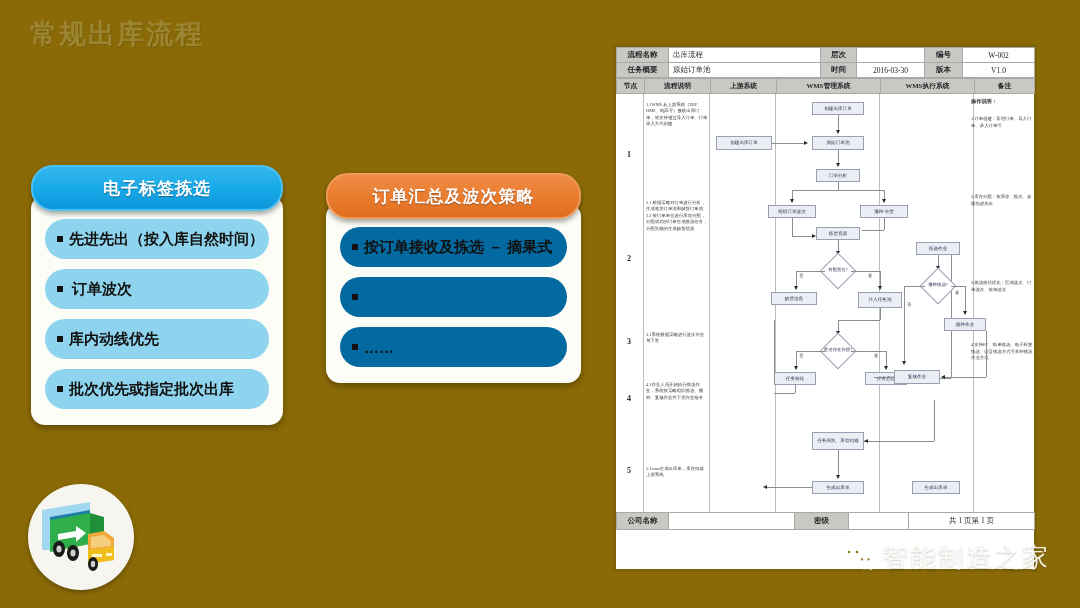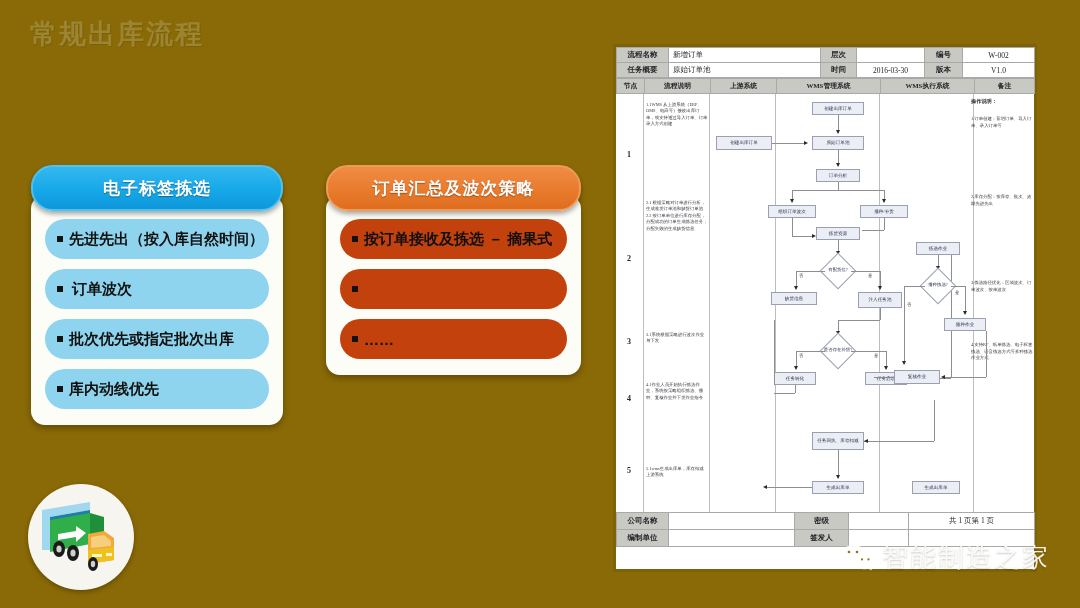--- a/index.html
+++ b/index.html
@@ -30,36 +30,37 @@
     box-shadow:0 3px 5px rgba(0,0,0,.35);
     text-shadow:0 1px 1px rgba(0,0,0,.35);
   }
   .panel-head.blue{
     background:linear-gradient(to bottom,#34b8ef 0%,#16a8e8 55%,#0e97da 100%);
     border:2px solid #4cc2f2;
   }
   .panel-head.orange{
     background:linear-gradient(to bottom,#ef8c45 0%,#e97b2d 55%,#df6d1f 100%);
     border:2px solid #f09a58;
+    margin-top:8px;
   }
   .panel-body{
     position:relative;margin-top:-16px;padding:24px 14px 16px 14px;
     background:#fdfdf8;border-radius:14px;
     box-shadow:0 3px 6px rgba(0,0,0,.3);
     display:flex;flex-direction:column;gap:10px;
   }
   .pill{
     border-radius:22px;height:40px;
     display:flex;align-items:center;
     padding:0 12px;
     font-size:15px;font-weight:bold;color:#10100f;
     white-space:nowrap;overflow:hidden;
   }
   .pill.blue{background:#8ed4ee;}
-  .pill.orange{background:#c2410c;}
+  .pill.orange{background:#0369a1;}
   .pill .bullet{
     display:inline-block;width:6px;height:6px;background:#111;
     margin-right:6px;flex:0 0 auto;
   }
   .pill .bullet.wide{margin-right:9px;}
 
   
   .truck-badge{
     position:absolute;left:28px;top:484px;
     width:106px;height:106px;border-radius:50%;
@@ -172,25 +173,25 @@
       <div class="pill blue">
         <span class="bullet"></span>
         <span>先进先出（按入库自然时间）</span>
       </div>
       <div class="pill blue">
         <span class="bullet wide"></span>
         <span>订单波次</span>
       </div>
       <div class="pill blue">
         <span class="bullet"></span>
+        <span>库内动线优先</span>
+      </div>
+      <div class="pill blue">
+        <span class="bullet"></span>
         <span>批次优先或指定批次出库</span>
-      </div>
-      <div class="pill blue">
-        <span class="bullet"></span>
-        <span>库内动线优先</span>
       </div>
     </div>
   </div>
 
   <div class="panel" style="left:326px;top:165px;width:255px;">
     <div class="panel-head orange">订单汇总及波次策略</div>
     <div class="panel-body">
       <div class="pill orange">
         <span class="bullet"></span>
         <span>按订单接收及拣选 －  摘果式</span>
@@ -238,21 +239,21 @@
         <col style="width:52px">
           <col style="width:152px">
         <col style="width:36px">
           <col style="width:68px">
         <col style="width:38px">
           <col style="width:72px">
       </colgroup>
       <tbody>
           <tr>
         <td class="hdr-label">流程名称</td>
-        <td class="hdr-val">新增订单</td>
+        <td class="hdr-val">出库流程</td>
         <td class="hdr-label">层次</td>
         <td class="hdr-val c"></td>
         <td class="hdr-label">编号</td>
         <td class="hdr-val c">W-002</td>
       </tr>
       <tr>
         <td class="hdr-label">任务概要</td>
         <td class="hdr-val">原始订单池</td>
         <td class="hdr-label">时间</td>
         <td class="hdr-val c">2016-03-30</td>
@@ -443,27 +444,20 @@
           <col style="width:126px">
       </colgroup>
       <tbody>
           <tr>
         <td class="f-label">公司名称</td>
         <td class="f-val"></td>
         <td class="f-label">密级</td>
         <td class="f-val"></td>
         <td class="f-val">共  1  页第 1  页</td>
       </tr>
-      <tr>
-        <td class="f-label">编制单位</td>
-        <td class="f-val"></td>
-        <td class="f-label">签发人</td>
-        <td class="f-val"></td>
-        <td class="f-val"></td>
-      </tr>
     </tbody>
       </table>
   </div>
 
   <div class="watermark">
     <svg width="36" height="30" viewBox="0 0 36 30">
       <path d="M13 2C6.4 2 1 6.3 1 11.6c0 3 1.8 5.7 4.5 7.4L4.3 22.6l4.2-2.2c1.4.4 2.9.6 4.5.6.4 0 .8 0 1.2-.05C13.7 20 13.5 19 13.5 18c0-5 4.9-9 11-9 .4 0 .8 0 1.2.05C24.8 5 19.4 2 13 2z" fill="#ffffff"></path>
       <circle cx="9" cy="9" r="1.3" fill="#8a6a06"></circle>
       <circle cx="17" cy="9" r="1.3" fill="#8a6a06"></circle>
       <path d="M35 18.4c0-4.3-4.4-7.8-9.9-7.8s-9.9 3.5-9.9 7.8c0 4.3 4.4 7.8 9.9 7.8 1.2 0 2.3-.2 3.4-.5l3.3 1.7-.9-2.8c2.5-1.4 4.1-3.7 4.1-6.2z" fill="#ffffff"></path>

